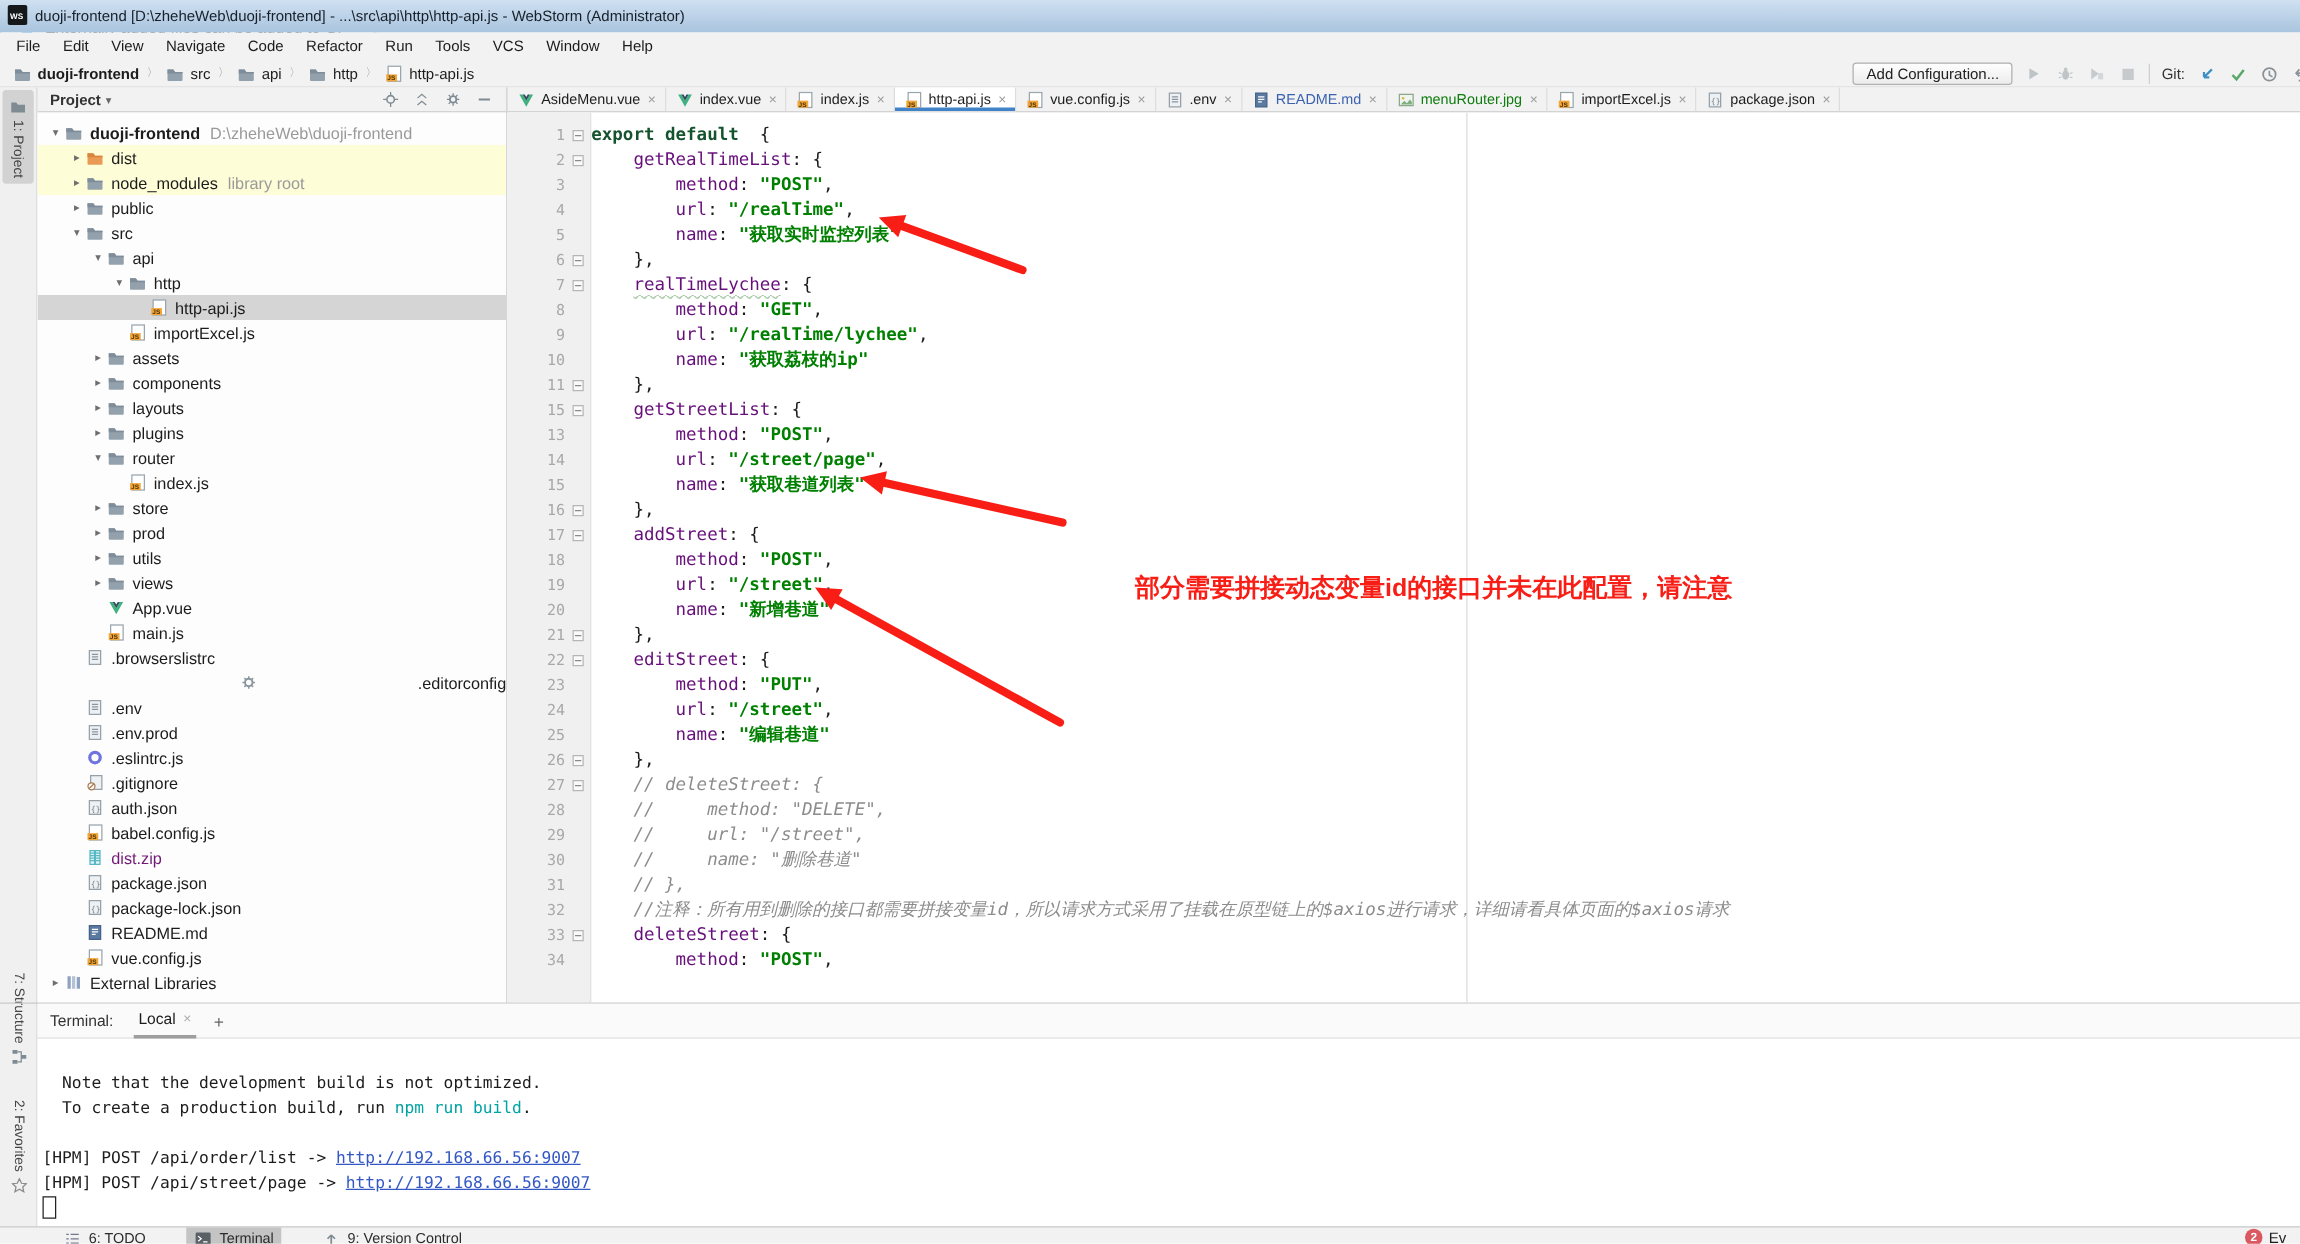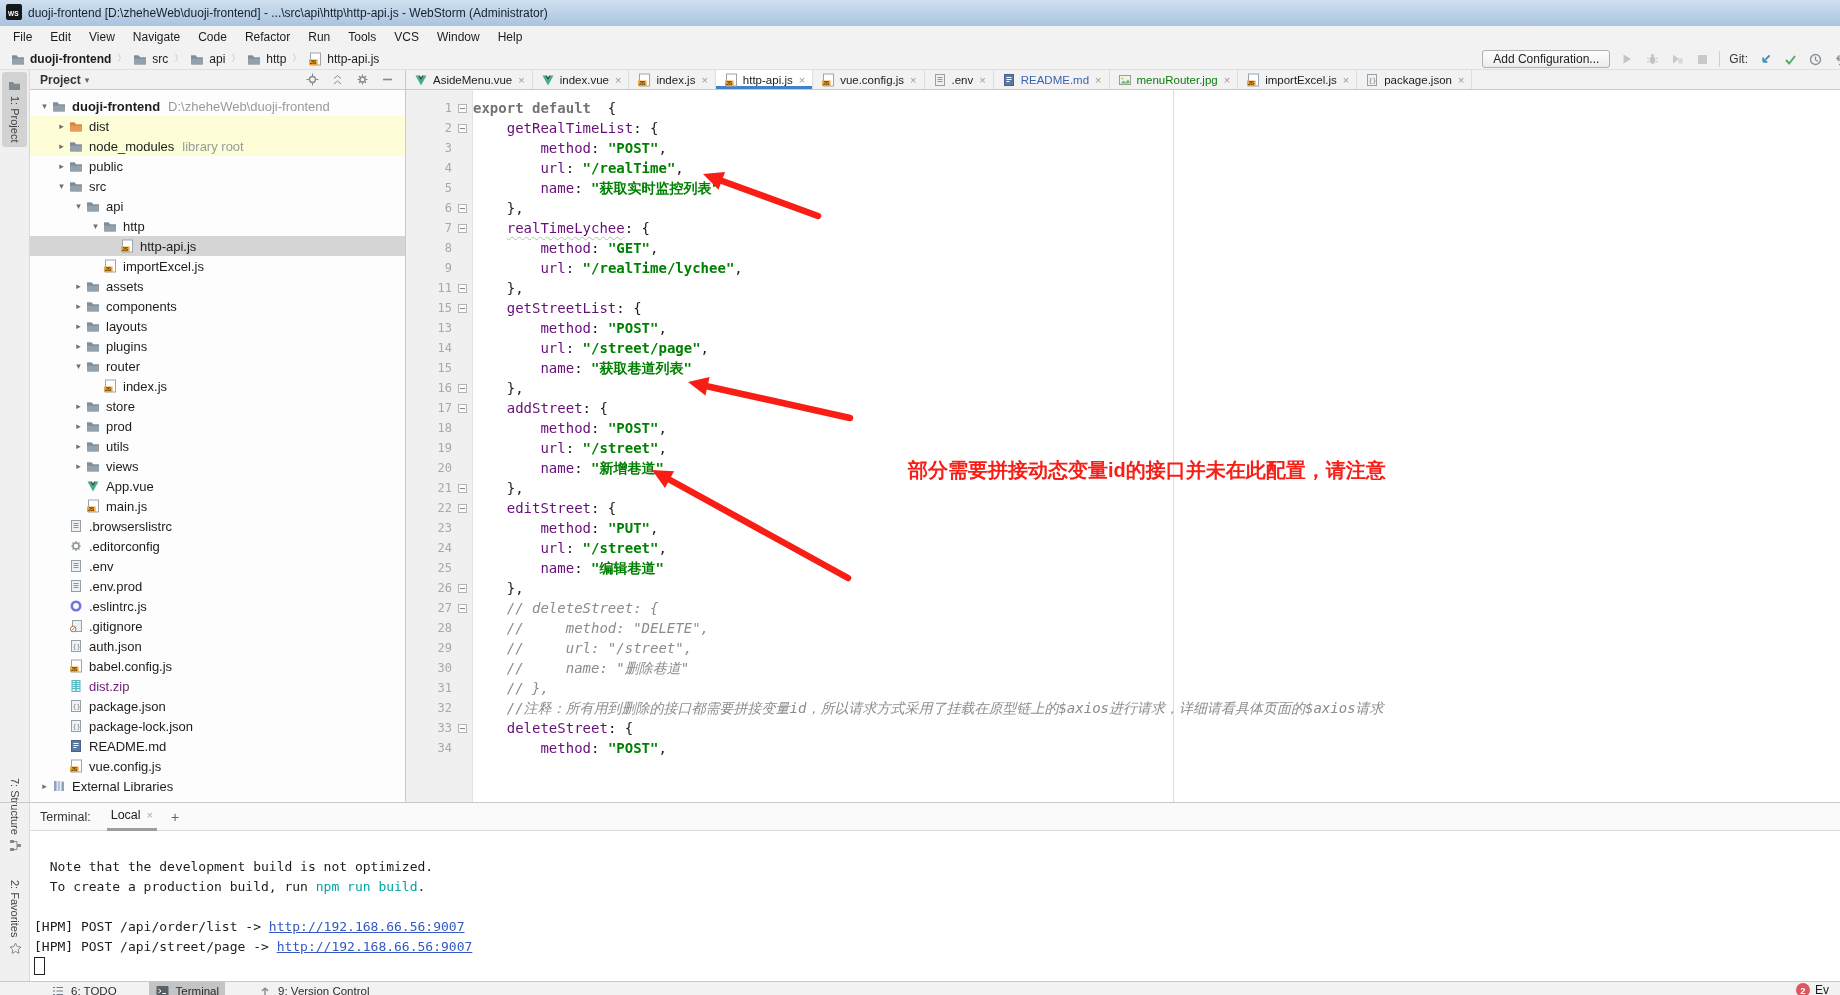--- a/index.html
+++ b/index.html
@@ -52,21 +52,21 @@
   
   #editor{left:406px;top:90px;width:1434px;height:712px;background:#fff;overflow:hidden;}
   #gutterbg{position:absolute;left:0;top:0;width:66px;height:712px;background:#f0f0f0;border-right:1px solid #e2e2e2;}
   #marginline{position:absolute;left:767px;top:0;width:1px;height:712px;background:#dcdcdc;}
   #code{position:absolute;left:0;top:8px;font-family:"DejaVu Sans Mono",monospace;font-size:14px;}
   .cl{height:20px;line-height:20px;display:flex;align-items:center;white-space:pre;}
   .cl .num{width:46px;text-align:right;color:#a8a8a8;font-size:12px;flex:none;}
   .cl .foldcol{width:21px;flex:none;display:flex;justify-content:center;}
   .fold{width:9px;height:9px;border:1px solid #b5b5b5;background:#fafafa;box-sizing:border-box;position:relative;}
   .fold:after{content:"";position:absolute;left:1px;right:1px;top:3px;height:1px;background:#8a8a8a;}
-  .tk-k{color:#737373;font-weight:bold;}
+  .tk-k{color:#14532d;font-weight:bold;}
   .tk-p{color:#660e7a;}
   .tk-pw{color:#660e7a;text-decoration:underline wavy #a8caa8 1px;text-underline-offset:3px;}
   .tk-s{color:#008000;font-weight:bold;}
   .tk-c{color:#8c8c8c;font-style:italic;}
   
   #arrows{left:0;top:0;width:1840px;height:995px;pointer-events:none;z-index:6;}
   #anno-text{left:908px;top:457px;font-size:20px;font-weight:bold;color:#f81d15;z-index:6;white-space:nowrap;}
   
   #termtop{left:0;top:802px;width:1840px;height:1px;background:#c9c9c9;}
   #termheader{left:30px;top:803px;width:1810px;height:28px;background:#fafafa;border-bottom:1px solid #dcdcdc;
@@ -622,21 +622,21 @@
     <div class="trow" style="padding-left: 25px;">
       <span class="chev" style="white-space: pre;"> </span>
       <span class="tico">
         <svg width="14" height="14">
           <rect x="2.5" y="1.5" width="9" height="11" fill="#eef1f3" stroke="#95a0a8"></rect>
           <path d="M4.5 4.5h5M4.5 6.5h5M4.5 8.5h5" stroke="#8b969e" fill="none"></path>
         </svg>
       </span>
       <span class="lbl" style="white-space: pre;">.browserslistrc</span>
     </div>
-    <div class="trow" style="padding-left: 25px;">
+    <div class="trow" style="padding-left: 25px; justify-content: space-between;">
       <span class="chev" style="white-space: pre;"> </span>
       <span class="tico">
         <svg width="14" height="14">
           <circle cx="7" cy="7" r="3" fill="none" stroke="#8b969e" stroke-width="1.6"></circle>
           <path d="M7 2v2M7 10v2M2 7h2M10 7h2M3.5 3.5l1.4 1.4M9.1 9.1l1.4 1.4M10.5 3.5L9.1 4.9M4.9 9.1l-1.4 1.4" stroke="#8b969e" stroke-width="1.2" fill="none"></path>
         </svg>
       </span>
       <span class="lbl" style="white-space: pre;">.editorconfig</span>
     </div>
     <div class="trow" style="padding-left: 25px;">
@@ -772,20 +772,21 @@
   <div id="code">
       <div class="cl"><span class="num" style="white-space: pre;">1</span><span class="foldcol"><span class="fold"></span></span><span><span class="tk-k" style="white-space: pre;">export default</span><span style="white-space: pre;">  {</span></span></div>
       <div class="cl"><span class="num" style="white-space: pre;">2</span><span class="foldcol"><span class="fold"></span></span><span><span style="white-space: pre;">    </span><span class="tk-p" style="white-space: pre;">getRealTimeList</span><span style="white-space: pre;">: {</span></span></div>
       <div class="cl"><span class="num" style="white-space: pre;">3</span><span class="foldcol"></span><span><span style="white-space: pre;">        </span><span class="tk-p" style="white-space: pre;">method</span><span style="white-space: pre;">: </span><span class="tk-s" style="white-space: pre;">"POST"</span><span style="white-space: pre;">,</span></span></div>
       <div class="cl"><span class="num" style="white-space: pre;">4</span><span class="foldcol"></span><span><span style="white-space: pre;">        </span><span class="tk-p" style="white-space: pre;">url</span><span style="white-space: pre;">: </span><span class="tk-s" style="white-space: pre;">"/realTime"</span><span style="white-space: pre;">,</span></span></div>
       <div class="cl"><span class="num" style="white-space: pre;">5</span><span class="foldcol"></span><span><span style="white-space: pre;">        </span><span class="tk-p" style="white-space: pre;">name</span><span style="white-space: pre;">: </span><span class="tk-s" style="white-space: pre;">"获取实时监控列表"</span></span></div>
       <div class="cl"><span class="num" style="white-space: pre;">6</span><span class="foldcol"><span class="fold"></span></span><span><span style="white-space: pre;">    },</span></span></div>
       <div class="cl"><span class="num" style="white-space: pre;">7</span><span class="foldcol"><span class="fold"></span></span><span><span style="white-space: pre;">    </span><span class="tk-pw" style="white-space: pre;">realTimeLychee</span><span style="white-space: pre;">: {</span></span></div>
       <div class="cl"><span class="num" style="white-space: pre;">8</span><span class="foldcol"></span><span><span style="white-space: pre;">        </span><span class="tk-p" style="white-space: pre;">method</span><span style="white-space: pre;">: </span><span class="tk-s" style="white-space: pre;">"GET"</span><span style="white-space: pre;">,</span></span></div>
       <div class="cl"><span class="num" style="white-space: pre;">9</span><span class="foldcol"></span><span><span style="white-space: pre;">        </span><span class="tk-p" style="white-space: pre;">url</span><span style="white-space: pre;">: </span><span class="tk-s" style="white-space: pre;">"/realTime/lychee"</span><span style="white-space: pre;">,</span></span></div>
+      <div class="cl"><span class="num" style="white-space: pre;">10</span><span class="foldcol"></span><span><span style="white-space: pre;">        </span><span class="tk-p" style="white-space: pre;">name</span><span style="white-space: pre;">: </span><span class="tk-s" style="white-space: pre;">"获取荔枝的ip"</span></span></div>
       <div class="cl"><span class="num" style="white-space: pre;">11</span><span class="foldcol"><span class="fold"></span></span><span><span style="white-space: pre;">    },</span></span></div>
       <div class="cl"><span class="num" style="white-space: pre;">15</span><span class="foldcol"><span class="fold"></span></span><span><span style="white-space: pre;">    </span><span class="tk-p" style="white-space: pre;">getStreetList</span><span style="white-space: pre;">: {</span></span></div>
       <div class="cl"><span class="num" style="white-space: pre;">13</span><span class="foldcol"></span><span><span style="white-space: pre;">        </span><span class="tk-p" style="white-space: pre;">method</span><span style="white-space: pre;">: </span><span class="tk-s" style="white-space: pre;">"POST"</span><span style="white-space: pre;">,</span></span></div>
       <div class="cl"><span class="num" style="white-space: pre;">14</span><span class="foldcol"></span><span><span style="white-space: pre;">        </span><span class="tk-p" style="white-space: pre;">url</span><span style="white-space: pre;">: </span><span class="tk-s" style="white-space: pre;">"/street/page"</span><span style="white-space: pre;">,</span></span></div>
       <div class="cl"><span class="num" style="white-space: pre;">15</span><span class="foldcol"></span><span><span style="white-space: pre;">        </span><span class="tk-p" style="white-space: pre;">name</span><span style="white-space: pre;">: </span><span class="tk-s" style="white-space: pre;">"获取巷道列表"</span></span></div>
       <div class="cl"><span class="num" style="white-space: pre; text-align: right;">16</span><span class="foldcol"><span class="fold"></span></span><span><span style="white-space: pre;">    },</span></span></div>
       <div class="cl"><span class="num" style="white-space: pre;">17</span><span class="foldcol"><span class="fold"></span></span><span><span style="white-space: pre;">    </span><span class="tk-p" style="white-space: pre;">addStreet</span><span style="white-space: pre;">: {</span></span></div>
       <div class="cl"><span class="num" style="white-space: pre;">18</span><span class="foldcol"></span><span><span style="white-space: pre;">        </span><span class="tk-p" style="white-space: pre;">method</span><span style="white-space: pre;">: </span><span class="tk-s" style="white-space: pre;">"POST"</span><span style="white-space: pre;">,</span></span></div>
       <div class="cl"><span class="num" style="white-space: pre;">19</span><span class="foldcol"></span><span><span style="white-space: pre;">        </span><span class="tk-p" style="white-space: pre;">url</span><span style="white-space: pre;">: </span><span class="tk-s" style="white-space: pre;">"/street"</span><span style="white-space: pre;">,</span></span></div>
       <div class="cl"><span class="num" style="white-space: pre;">20</span><span class="foldcol"></span><span><span style="white-space: pre;">        </span><span class="tk-p" style="white-space: pre;">name</span><span style="white-space: pre;">: </span><span class="tk-s" style="white-space: pre;">"新增巷道"</span></span></div>

